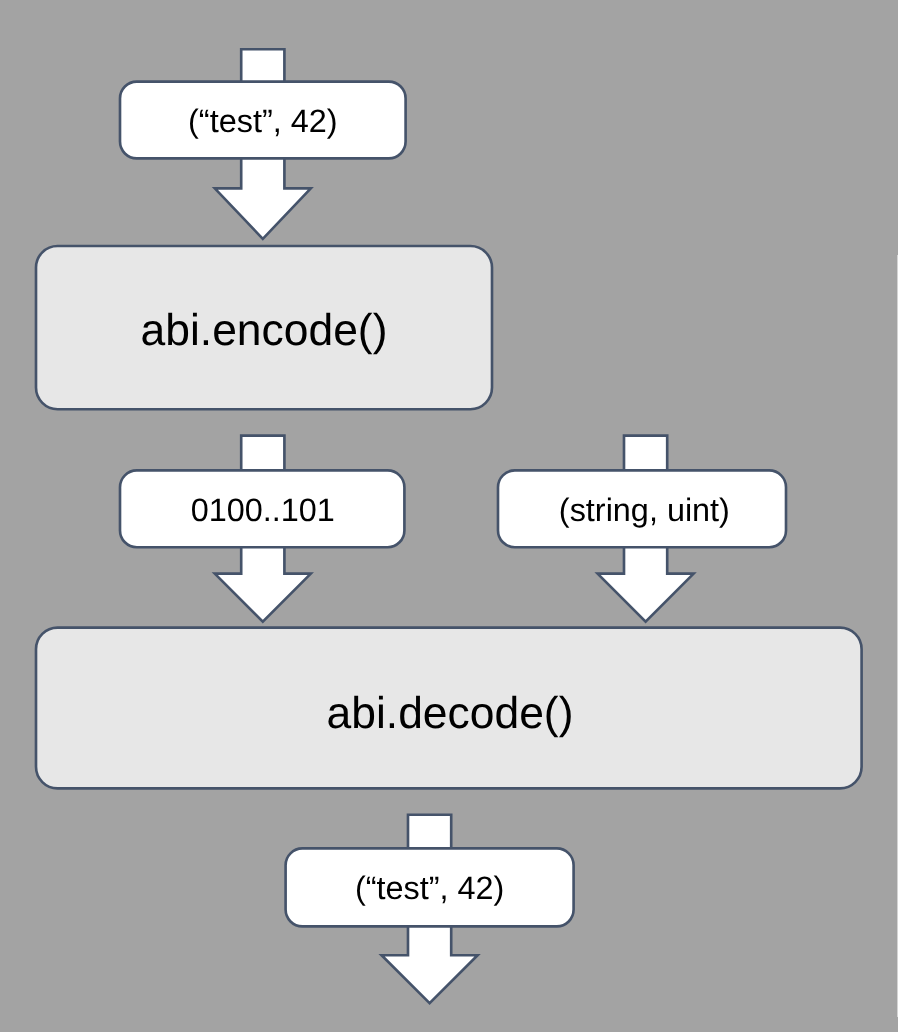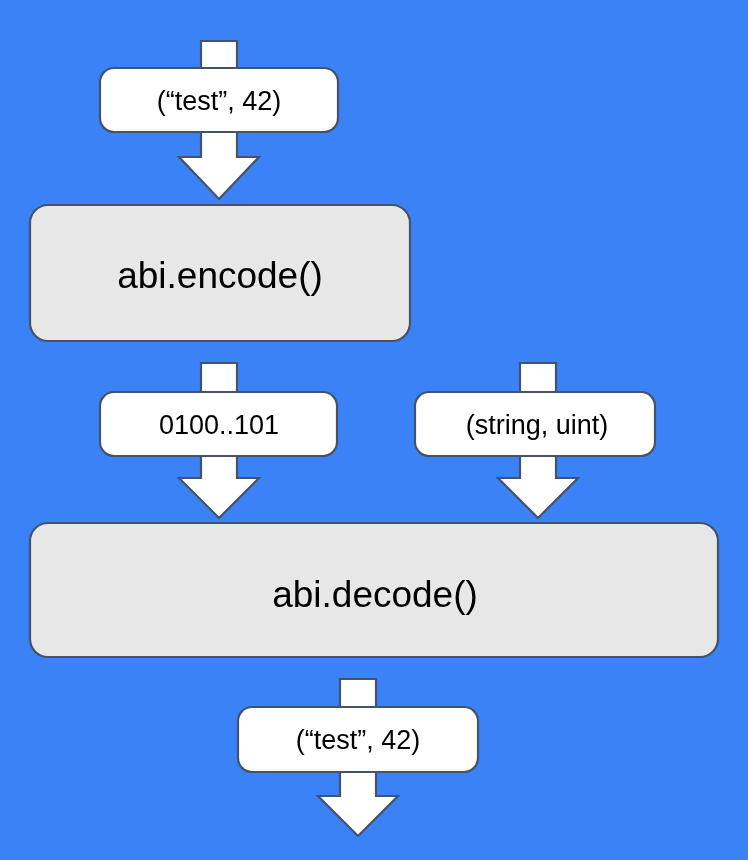--- a/index.html
+++ b/index.html
@@ -7,21 +7,21 @@
     padding: 0;
     background: #ffffff;
   }
   body {
     font-family: "Liberation Sans", sans-serif;
   }
   #canvas {
     position: relative;
     width: 748px;
     height: 860px;
-    background: #3b82f6;
+    background: #a3a3a3;
     overflow: hidden;
   }
   #diagram-svg {
     position: absolute;
     top: 0;
     left: 0;
     width: 748px;
     height: 860px;
     display: block;
   }

